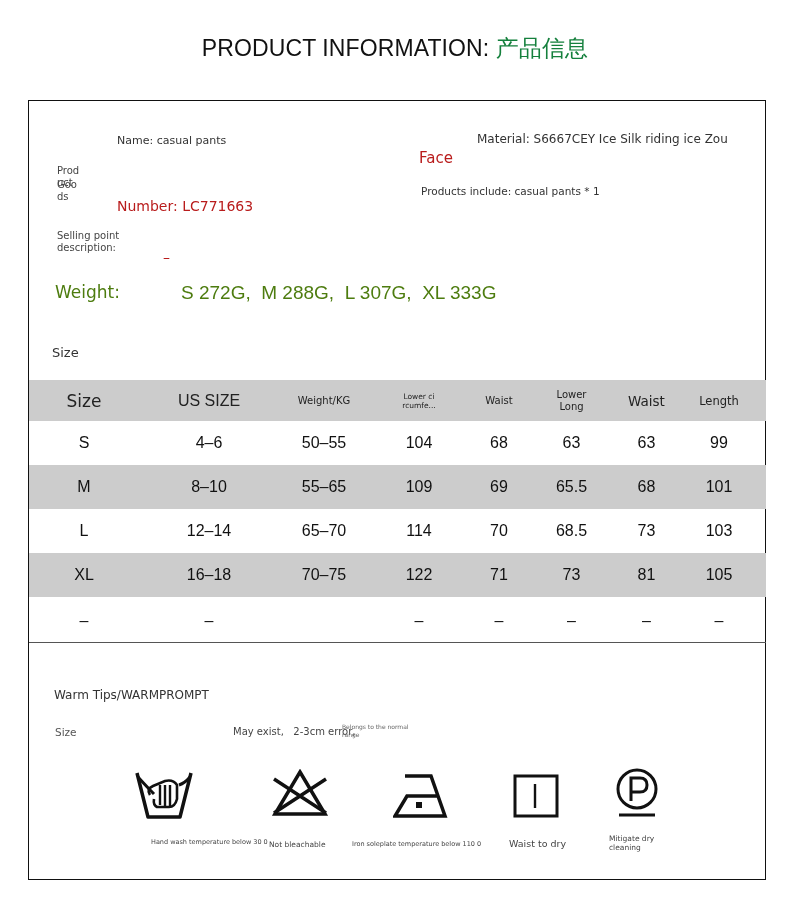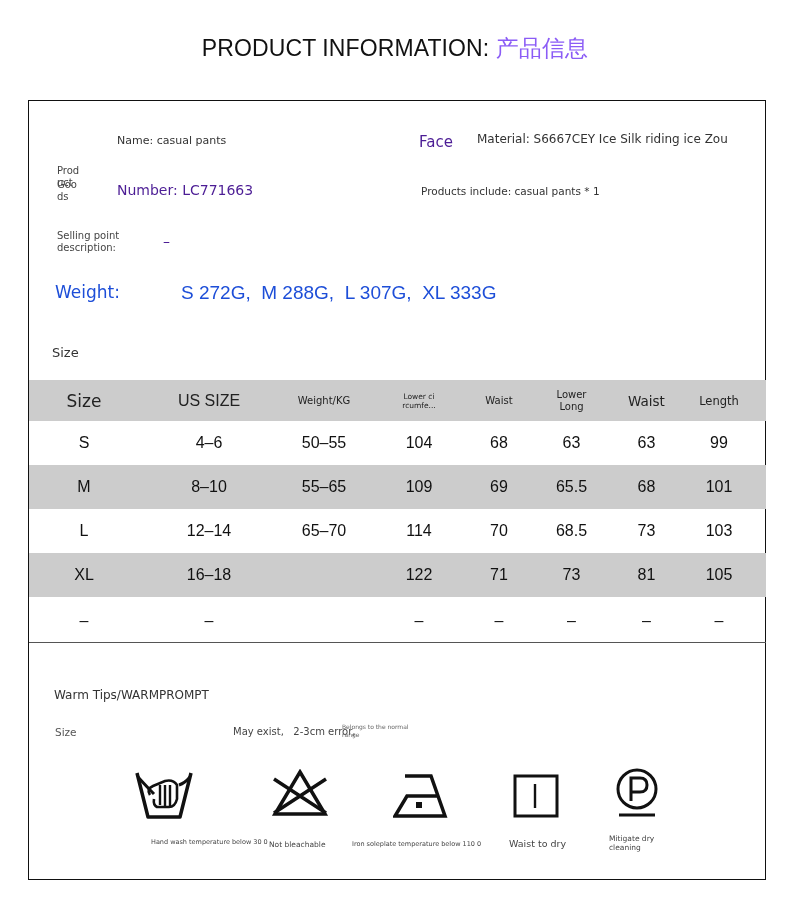--- a/index.html
+++ b/index.html
@@ -1,27 +1,27 @@
 <!DOCTYPE html>
 <html><head>
 <meta charset="utf-8">
 <style>
   html, body { margin: 0; padding: 0; background: #ffffff; }
   body { width: 790px; height: 898px; position: relative; overflow: hidden;
          font-family: "Liberation Sans", "DejaVu Sans", sans-serif; color: #111; }
   .title { position: absolute; left: 0; top: 33px; width: 790px; text-align: center;
            font-size: 23px; color: #111; letter-spacing: 0.1px; }
-  .title .zh { color: #8b5cf6; font-family: "DejaVu Sans", sans-serif; }
+  .title .zh { color: #15803d; font-family: "DejaVu Sans", sans-serif; }
   .box { position: absolute; left: 28px; top: 100px; width: 738px; height: 780px;
          border: 1.5px solid #111; box-sizing: border-box; }
   .abs { position: absolute; white-space: nowrap; }
   .sm { font-family: "DejaVu Sans", sans-serif; font-size: 10px; color: #444; line-height: 12px; }
   .md { font-family: "DejaVu Sans", sans-serif; font-size: 11px; color: #333; }
-  .lg { font-family: "DejaVu Sans", sans-serif; font-size: 14px; color: #4c1d95; }
-  .wt { font-size: 19px; color: #1d4ed8; }
+  .lg { font-family: "DejaVu Sans", sans-serif; font-size: 14px; color: #b91c1c; margin-top: 16px; }
+  .wt { font-size: 19px; color: #4d7c0f; }
   .table { position: absolute; left: 0; top: 279px; width: 737px; }
   .row { position: relative; height: 44px; width: 737px; }
   .row.grey { background: #cccccc; }
   .row.head { height: 41px; background: #cccccc; }
   .cell { position: absolute; top: 0; height: 100%; display: flex; align-items: center;
           justify-content: center; font-size: 16px; color: #111; text-align: center; }
   .head .cell { font-family: "DejaVu Sans", sans-serif; color: #222; }
   .c0 { left: 20px; width: 70px; } .c1 { left: 140px; width: 80px; }
   .c2 { left: 255px; width: 80px; } .c3 { left: 360px; width: 60px; }
   .c4 { left: 440px; width: 60px; } .c5 { left: 515px; width: 55px; }
@@ -99,20 +99,21 @@
       <div class="cell c2">65–70</div>
       <div class="cell c3">114</div>
       <div class="cell c4">70</div>
       <div class="cell c5">68.5</div>
       <div class="cell c6">73</div>
       <div class="cell c7">103</div>
     </div>
     <div class="row grey">
       <div class="cell c0">XL</div>
       <div class="cell c1">16–18</div>
+      <div class="cell c2">70–75</div>
       <div class="cell c3">122</div>
       <div class="cell c4">71</div>
       <div class="cell c5">73</div>
       <div class="cell c6">81</div>
       <div class="cell c7">105</div>
     </div>
     <div class="row" style="height:48px;">
       <div class="cell c0">–</div>
       <div class="cell c1" style="align-items:flex-start; padding-top:15px; box-sizing:border-box;">–</div>
       <div class="cell c2" style="font-size:5px; color:#bbb;"></div>

